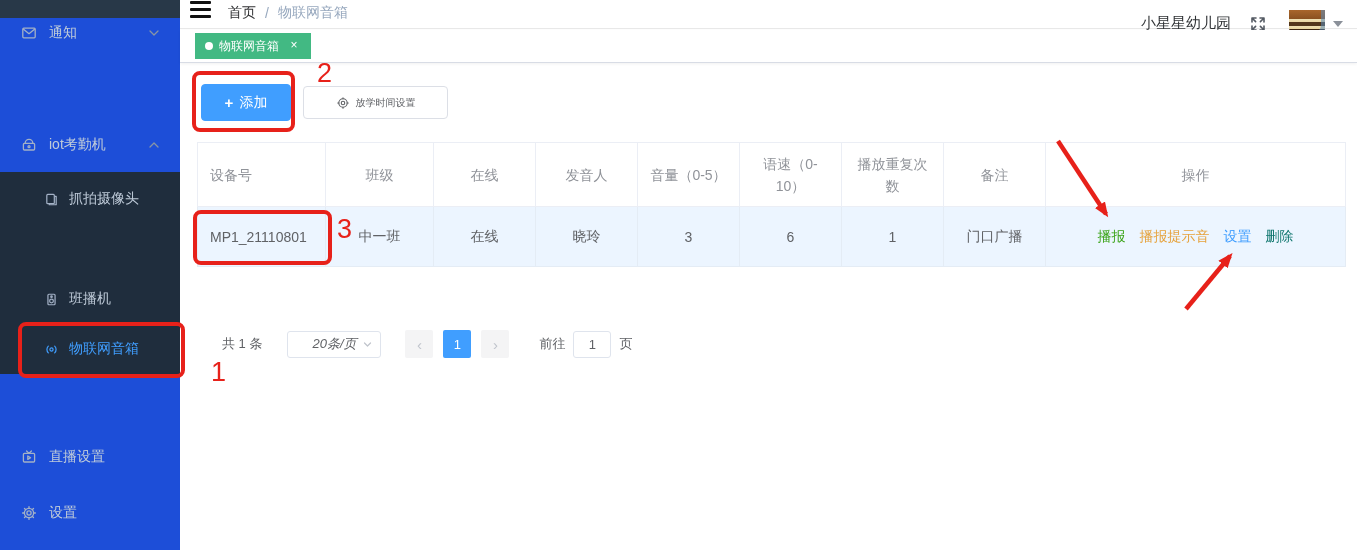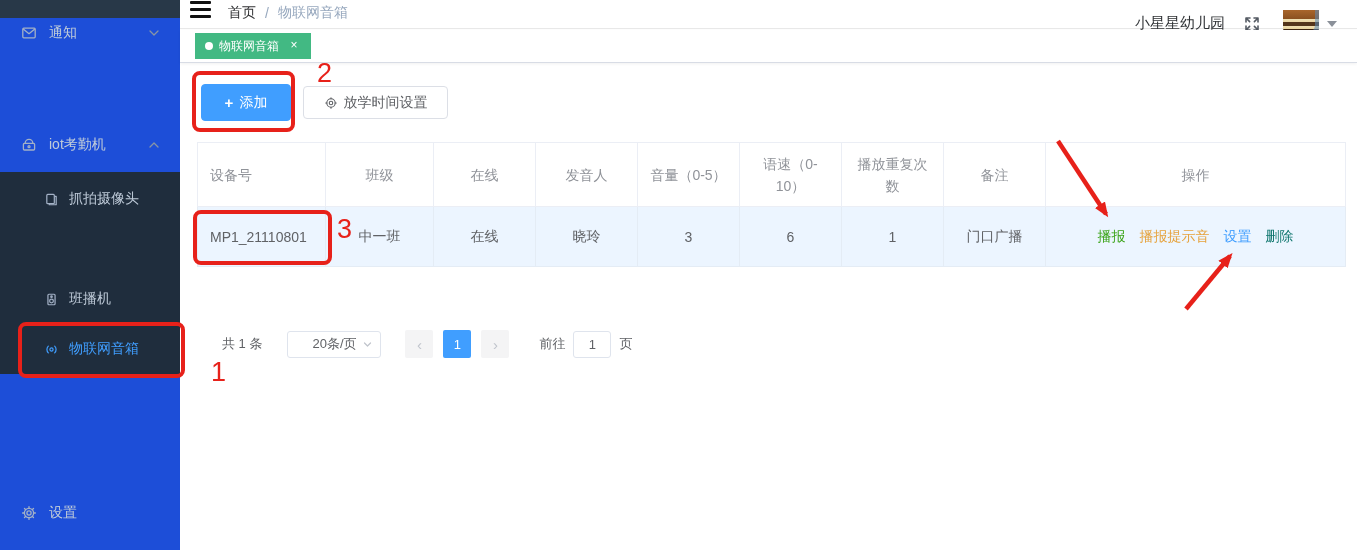--- a/index.html
+++ b/index.html
@@ -27,21 +27,21 @@
   .main { position:absolute; left:180px; top:0; width:1177px; height:550px; background:#fff; }
   .navbar { position:absolute; left:0; top:0; width:1177px; height:29px; background:#fff;
     border-bottom:1px solid #e8e8e8; }
   .hamburger { position:absolute; left:10px; top:-3px; width:21px; height:18px; cursor:pointer; }
   .hamburger span { display:block; height:3px; background:#111; margin-top:4px; border-radius:1px; }
   .breadcrumb { position:absolute; left:48px; top:0px; height:26px; display:flex; align-items:center;
     font-size:14px; }
   .bc-home { color:#303133; cursor:pointer; }
   .bc-sep { color:#97a8be; margin:0 9px; }
   .bc-cur { color:#97a8be; }
-  .nav-right { position:absolute; right:20px; top:0; height:47px; display:flex; align-items:center; }
+  .nav-right { position:absolute; right:14px; top:0; height:47px; display:flex; align-items:center; }
   .school-name { font-size:15px; color:#2f3235; margin-right:18px; }
   .fullscreen { width:18px; height:18px; color:#545a63; margin-right:22px; cursor:pointer; }
   .avatar { width:36px; height:27px; border-radius:0 0 9px 9px; overflow:hidden; cursor:pointer;
     background:linear-gradient(180deg,#a9662c 0%,#8a5020 34%,#efe0b4 34%,#e8d39e 46%,#53351a 46%,#53351a 58%,#efe0b4 58%,#e8d39e 70%,#3c2410 70%,#2f1b0a 100%);
     box-shadow:inset -4px -3px 0 rgba(90,140,190,.55); }
   .caret-down { width:0; height:0; margin-left:8px; border-left:5px solid transparent;
     border-right:5px solid transparent; border-top:6px solid #8a9099; cursor:pointer; }
 
   .tags-bar { position:absolute; left:0; top:30px; width:1177px; height:33px; background:#fff;
     border-bottom:1px solid #d8dce5; box-shadow:0 1px 3px 0 rgba(0,0,0,.06); display:flex; align-items:center; }
@@ -50,21 +50,21 @@
   .tag-dot { width:8px; height:8px; border-radius:50%; background:#fff; margin-right:6px; }
   .tag-close { margin-left:8px; font-size:12px; width:14px; height:14px; line-height:13px;
     text-align:center; border-radius:50%; cursor:pointer; }
 
   
   .btn-add { position:absolute; left:21px; top:84px; width:90px; height:37px; background:#409eff;
     border:1px solid #409eff; border-radius:4px; color:#fff; font-size:14px; display:flex;
     align-items:center; justify-content:center; cursor:pointer; }
   .btn-add .plus { font-size:15px; margin-right:6px; font-weight:bold; }
   .btn-dismissal { position:absolute; left:123px; top:86px; width:145px; height:33px; background:#fff;
-    border:1px solid #dcdfe6; border-radius:4px; color:#606266; font-size:14px; display:flex;
+    border:1px solid #dcdfe6; border-radius:4px; color:#606266; font-size:10px; display:flex;
     align-items:center; justify-content:center; cursor:pointer; }
   .btn-dismissal .gear-sm { width:14px; height:14px; margin-right:6px; color:#606266; }
 
   
   .tbl { position:absolute; left:17px; top:142px; border-collapse:collapse; table-layout:fixed;
     width:1148px; font-size:14px; }
   .tbl th { height:64px; border:1px solid #ebeef5; color:#909399; font-weight:normal;
     background:#fff; padding:0 10px; text-align:center; line-height:22px; }
   .tbl td { height:60px; border:1px solid #e4ecf5; background:#ecf5ff; color:#606266;
     text-align:center; padding:0 10px; }
@@ -74,21 +74,21 @@
   .op-broadcast { color:#3aa317; }
   .op-tone { color:#e6a23c; }
   .op-settings { color:#409eff; }
   .op-delete { color:#0f766e; }
 
   
   .pagination { position:absolute; left:42px; top:330px; height:28px; display:flex;
     align-items:center; font-size:13px; color:#606266; }
   .pg-total { margin-right:25px; }
   .pg-select { width:94px; height:27px; border:1px solid #dfe4ed; border-radius:3px; display:flex;
-    align-items:center; justify-content:center; margin-right:24px; cursor:pointer; position:relative; color:#606266; }
+    align-items:center; justify-content:center; margin-right:24px; cursor:pointer; position:relative; color:#606266;font-style:italic; }
   .pg-select .sel-arrow { position:absolute; right:8px; width:9px; height:9px; color:#c0c4cc; }
   .pg-btn { width:28px; height:28px; border-radius:2px; background:#f4f4f5; color:#c0c4cc;
     display:flex; align-items:center; justify-content:center; font-size:15px; cursor:pointer; margin-right:10px; }
   .pg-page { width:28px; height:28px; border-radius:2px; background:#409eff; color:#fff;
     display:flex; align-items:center; justify-content:center; font-size:13px; cursor:pointer; margin-right:10px; }
   .pg-next { margin-right:30px; }
   .pg-goto-label { margin-right:8px; }
   .pg-goto-input { width:38px; height:27px; border:1px solid #dfe4ed; border-radius:3px;
     text-align:center; font-size:13px; color:#606266; margin-right:8px;
     font-family:"Liberation Sans","DejaVu Sans",sans-serif; }
@@ -164,20 +164,30 @@
               <circle cx="8" cy="8" r="1.7"></circle>
               <path d="M4.6 4.4 a5.1 5.1 0 0 0 0 7.2"></path>
               <path d="M11.4 4.4 a5.1 5.1 0 0 1 0 7.2"></path>
             </svg>
         </span>
         <span>物联网音箱</span>
       </div>
     </div>
 
 
+    <div class="menu-item" style="top:433px">
+      <span class="mi-icon">
+        <svg class="icon" viewBox="0 0 16 16">
+            <rect x="2.4" y="4.4" width="11.2" height="8.6" rx="1"></rect>
+            <path d="M5.6 2 L8 4.4 L10.4 2"></path>
+            <path d="M6.8 7 L9.6 8.7 L6.8 10.4 Z"></path>
+          </svg>
+      </span>
+      <span>直播设置</span>
+    </div>
 
     <div class="menu-item" style="top:489px">
       <span class="mi-icon">
         <svg class="icon" viewBox="0 0 16 16">
             <circle cx="8" cy="8" r="2.1"></circle>
             <circle cx="8" cy="8" r="4.6"></circle>
             <path d="M8 1.6 V3.4 M8 12.6 V14.4 M1.6 8 H3.4 M12.6 8 H14.4 M3.5 3.5 L4.8 4.8 M11.2 11.2 L12.5 12.5 M3.5 12.5 L4.8 11.2 M11.2 4.8 L12.5 3.5"></path>
           </svg>
       </span>
       <span>设置</span>

